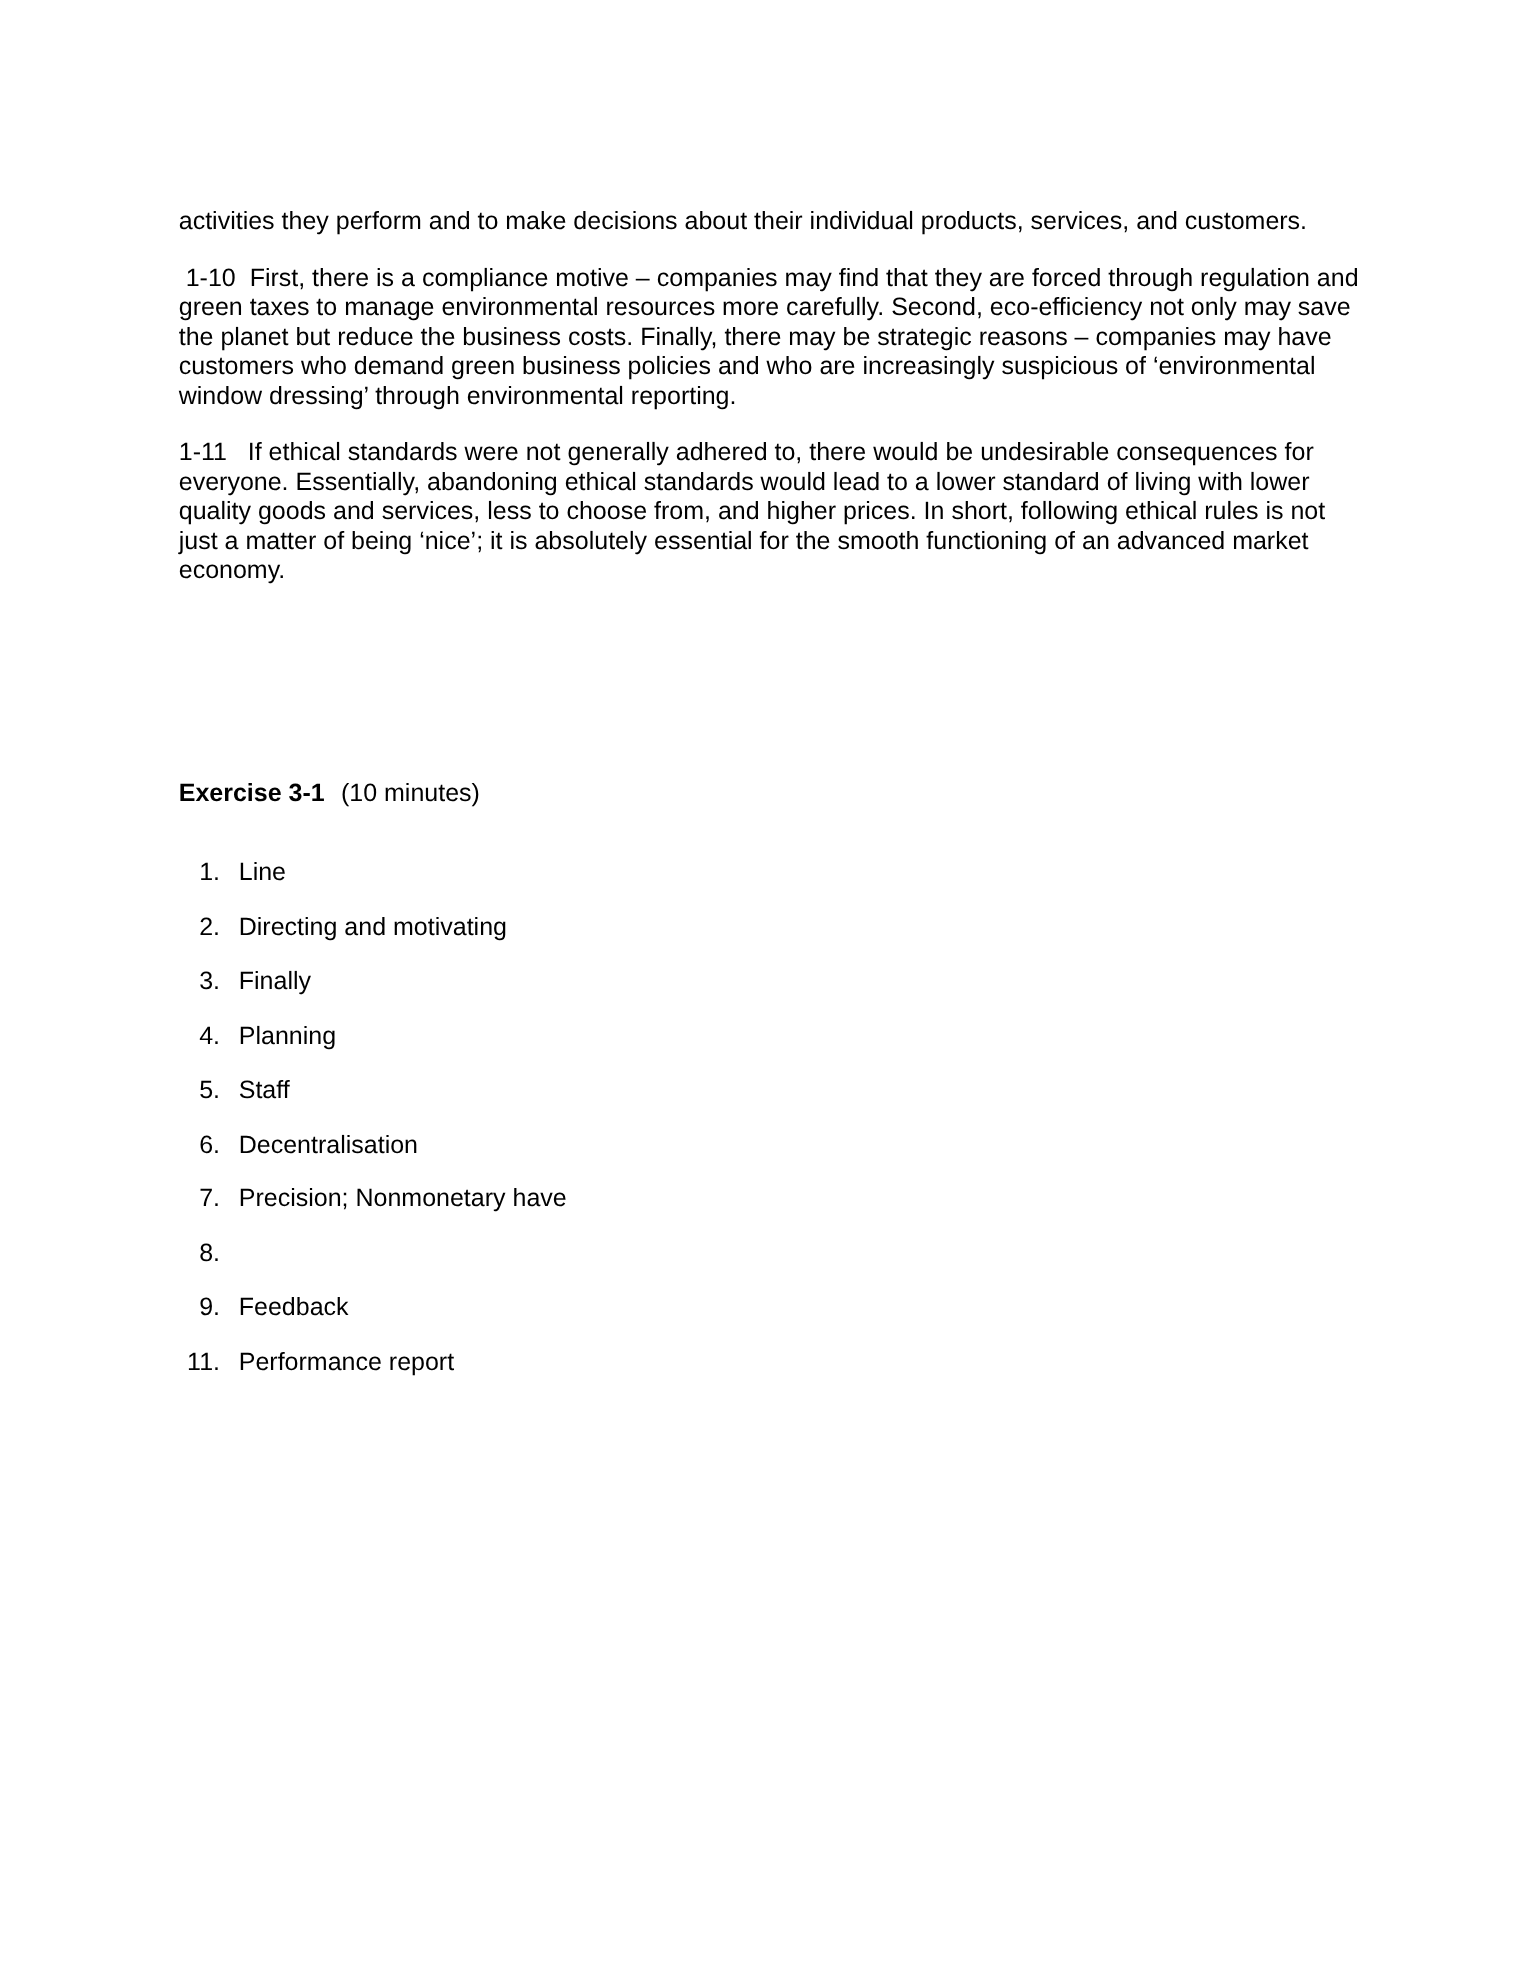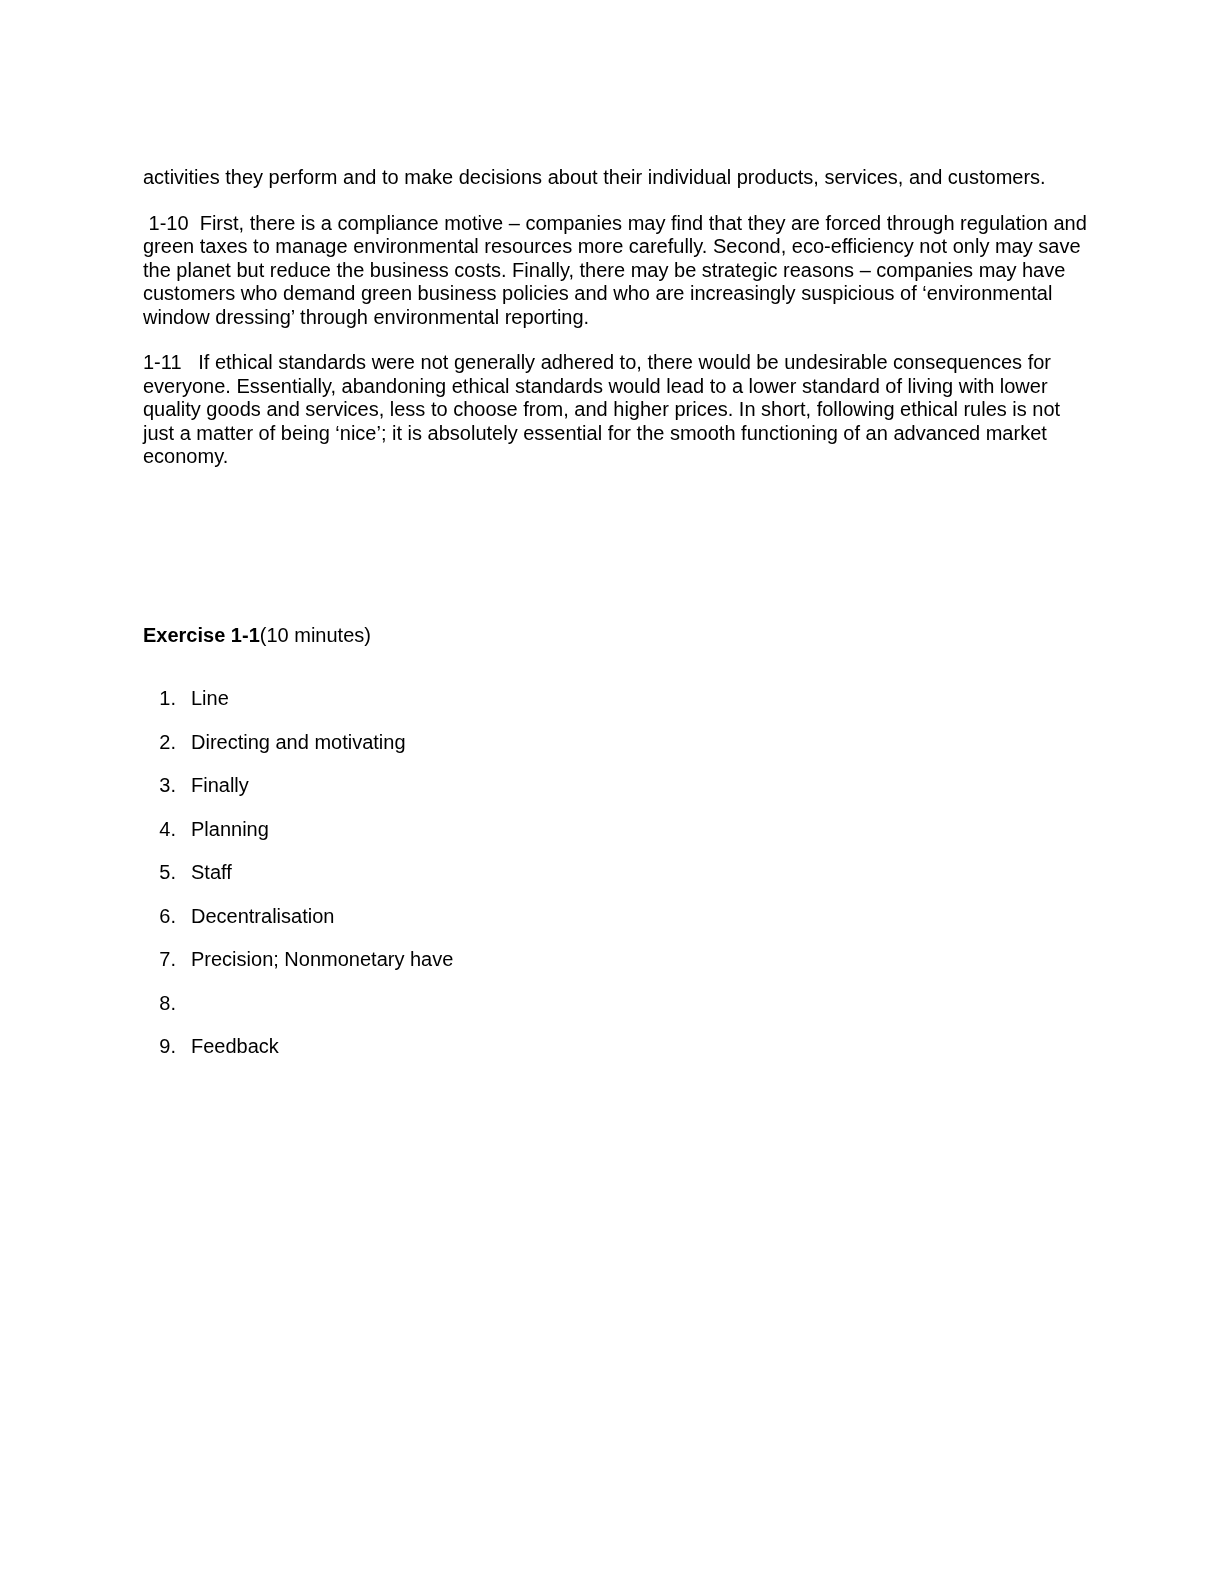--- a/index.html
+++ b/index.html
@@ -33,21 +33,21 @@
     margin: 0 0 22px 0;
     text-align: left;
   }
   .exercise-heading {
     font-size: 20px;
     line-height: 23.5px;
     font-weight: normal;
     margin: 155px 0 40px 0;
   }
   .exercise-heading .bold { font-weight: bold; }
-  .exercise-heading .time { margin-left: 0; }
+  .exercise-heading .time { margin-left: 13px; }
   ol.answers {
     list-style: none;
   }
   ol.answers li {
     display: flex;
     margin: 0 0 20px 0;
   }
   ol.answers .num {
     display: inline-block;
     width: 33px;
@@ -64,21 +64,21 @@
 <div class="page">
   <div class="content">
 
     <p class="para">activities they perform and to make decisions about their individual products, services, and customers.</p>
 
     <p class="para"> 1-10  First, there is a compliance motive – companies may find that they are forced through regulation and green taxes to manage environmental resources more carefully. Second, eco-efficiency not only may save the planet but reduce the business costs. Finally, there may be strategic reasons – companies may have customers who demand green business policies and who are increasingly suspicious of ‘environmental window dressing’ through environmental reporting.</p>
 
     <p class="para">1-11   If ethical standards were not generally adhered to, there would be undesirable consequences for everyone. Essentially, abandoning ethical standards would lead to a lower standard of living with lower quality goods and services, less to choose from, and higher prices. In short, following ethical rules is not just a matter of being ‘nice’; it is absolutely essential for the smooth functioning of an advanced market economy.</p>
 
     <h2 class="exercise-heading">
-      <span class="bold">Exercise 1-1</span><span class="time">(10 minutes)</span>
+      <span class="bold">Exercise 3-1</span><span class="time">(10 minutes)</span>
     </h2>
 
     <ol class="answers">
       <li>
         <span class="num">1.</span>
         <span class="txt">Line</span>
       </li>
       <li>
         <span class="num">2.</span>
         <span class="txt">Directing and motivating</span>
@@ -103,16 +103,20 @@
         <span class="num">7.</span>
         <span class="txt">Precision; Nonmonetary have</span>
       </li>
       <li>
         <span class="num">8.</span>
       </li>
       <li>
         <span class="num">9.</span>
         <span class="txt">Feedback</span>
       </li>
+      <li>
+        <span class="num">11.</span>
+        <span class="txt">Performance report</span>
+      </li>
     </ol>
 
   </div>
 </div>
 
 </body></html>

